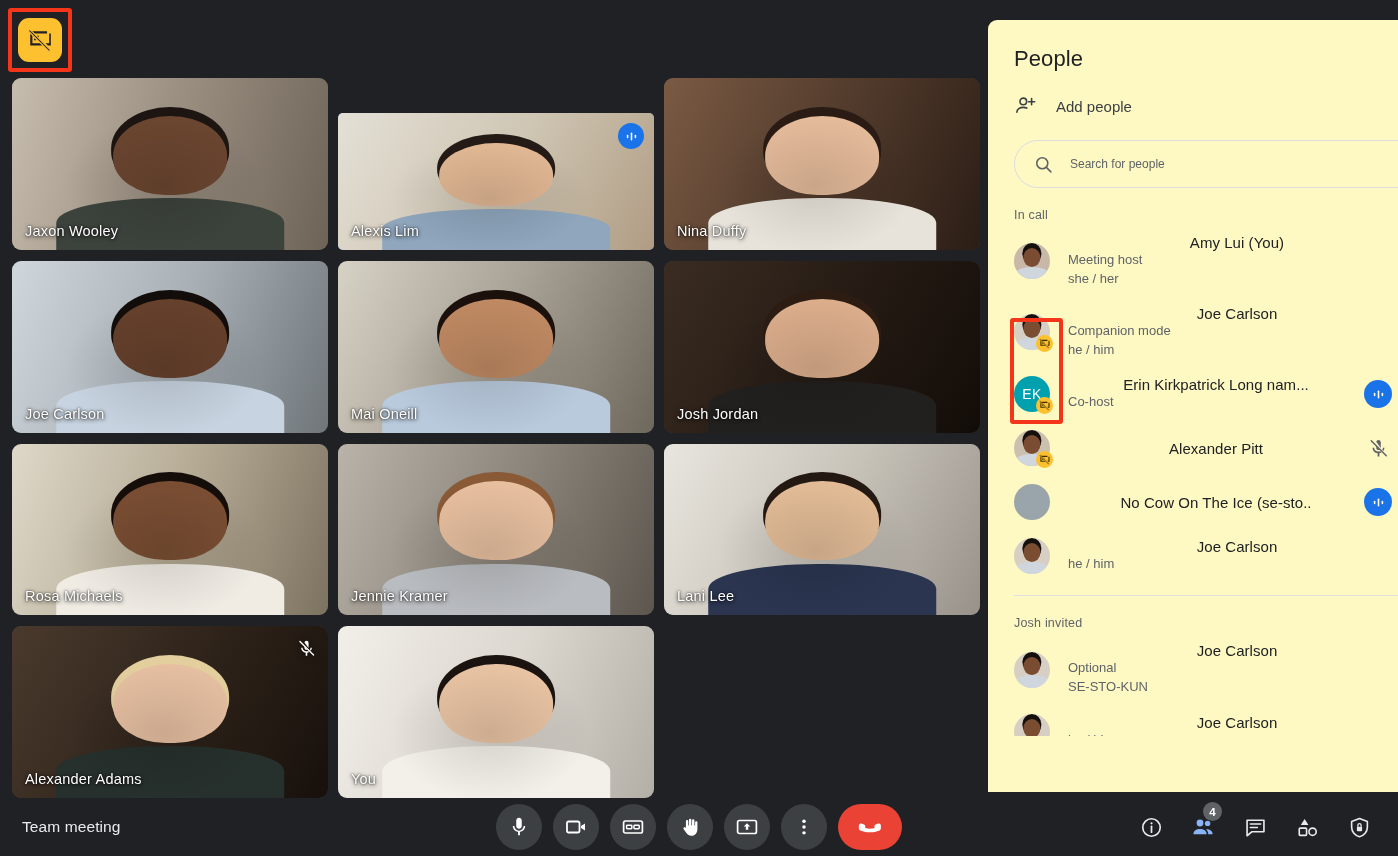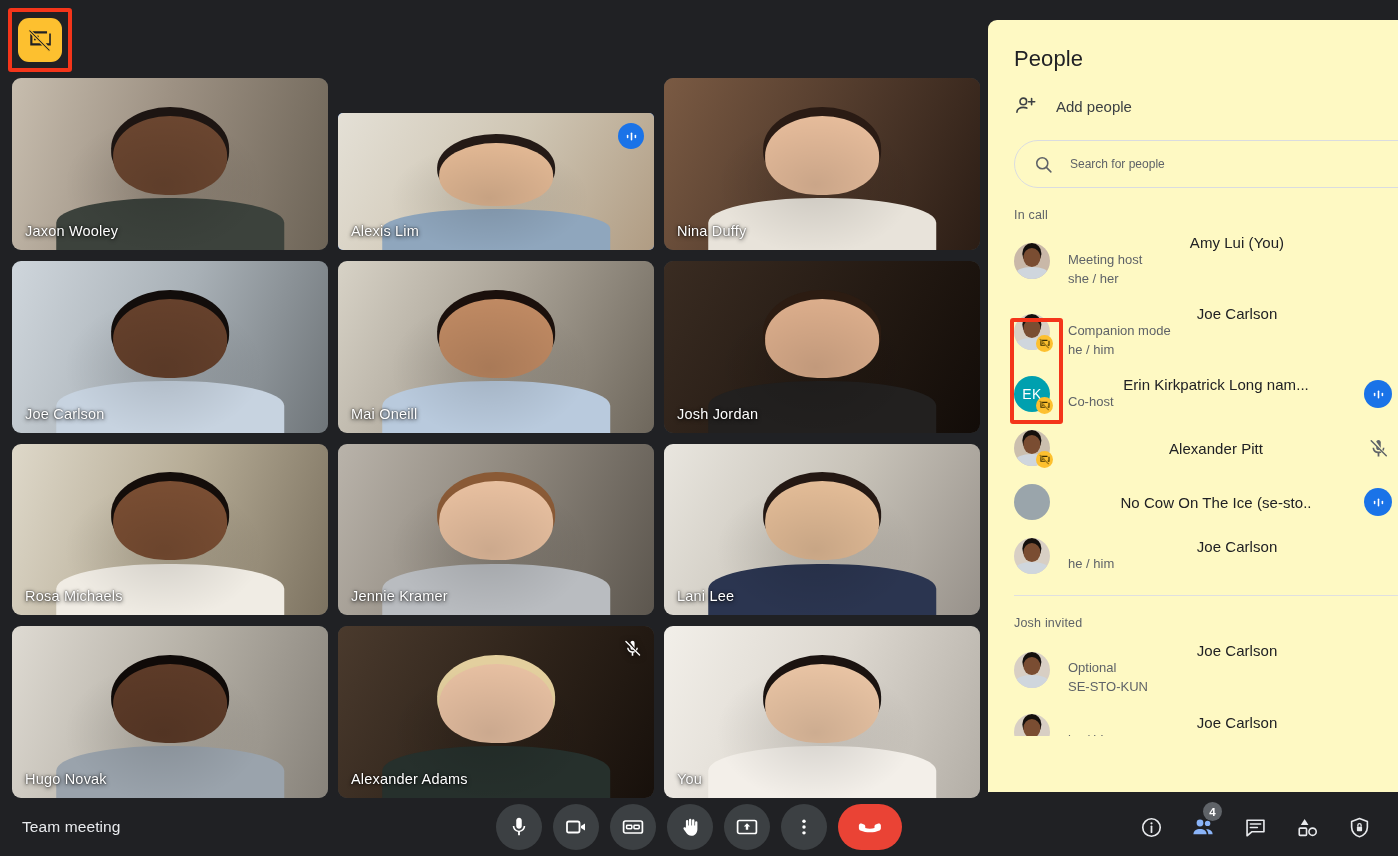--- a/index.html
+++ b/index.html
@@ -296,29 +296,20 @@
      <div class="tile-name">Jennie Kramer</div>
       </div>
       <div class="tile">
         <div class="ph" style="background:linear-gradient(118deg,#e9e6df 0%,#c8c3b9 50%,#97918a 100%)">
        <div class="head" style="left:50%;transform:translateX(-50%);top:22%;width:36%;height:46%;background:#e3bc97;
                    box-shadow:0 -7px 0 2px #241813;"></div>
        <div class="body" style="left:50%;transform:translateX(-50%);bottom:0;width:72%;height:30%;background:#2b3550;"></div>
      </div>
 
      <div class="tile-name">Lani Lee</div>
-      </div>
-      <div class="tile">
-        <div class="ph" style="background:linear-gradient(110deg,#dedad2 0%,#b5b0a6 50%,#87827a 100%)">
-       <div class="head" style="left:50%;transform:translateX(-50%);top:22%;width:36%;height:46%;background:#5d3b28;
-                   box-shadow:0 -7px 0 2px #0f0a08;"></div>
-       <div class="body" style="left:50%;transform:translateX(-50%);bottom:0;width:72%;height:30%;background:#9aa3ac;"></div>
-     </div>
-
-     <div class="tile-name">Hugo Novak</div>
       </div>
       <div class="tile">
         <div class="ph" style="background:linear-gradient(118deg,#4a3a2d 0%,#2d2219 55%,#17100b 100%)">
        <div class="head" style="left:50%;transform:translateX(-50%);top:22%;width:36%;height:46%;background:#e7c0a2;
                    box-shadow:0 -7px 0 2px #e3cf9e;"></div>
        <div class="body" style="left:50%;transform:translateX(-50%);bottom:0;width:72%;height:30%;background:#26302c;"></div>
      </div>
 
      <div class="tile-mute"><svg width="19" height="19" viewBox="0 0 24 24">
   <path d="M14.6 11.3V5c0-1.5-1.2-2.7-2.6-2.7-1.3 0-2.3.9-2.55 2.1z" fill="#ffffff"></path>

